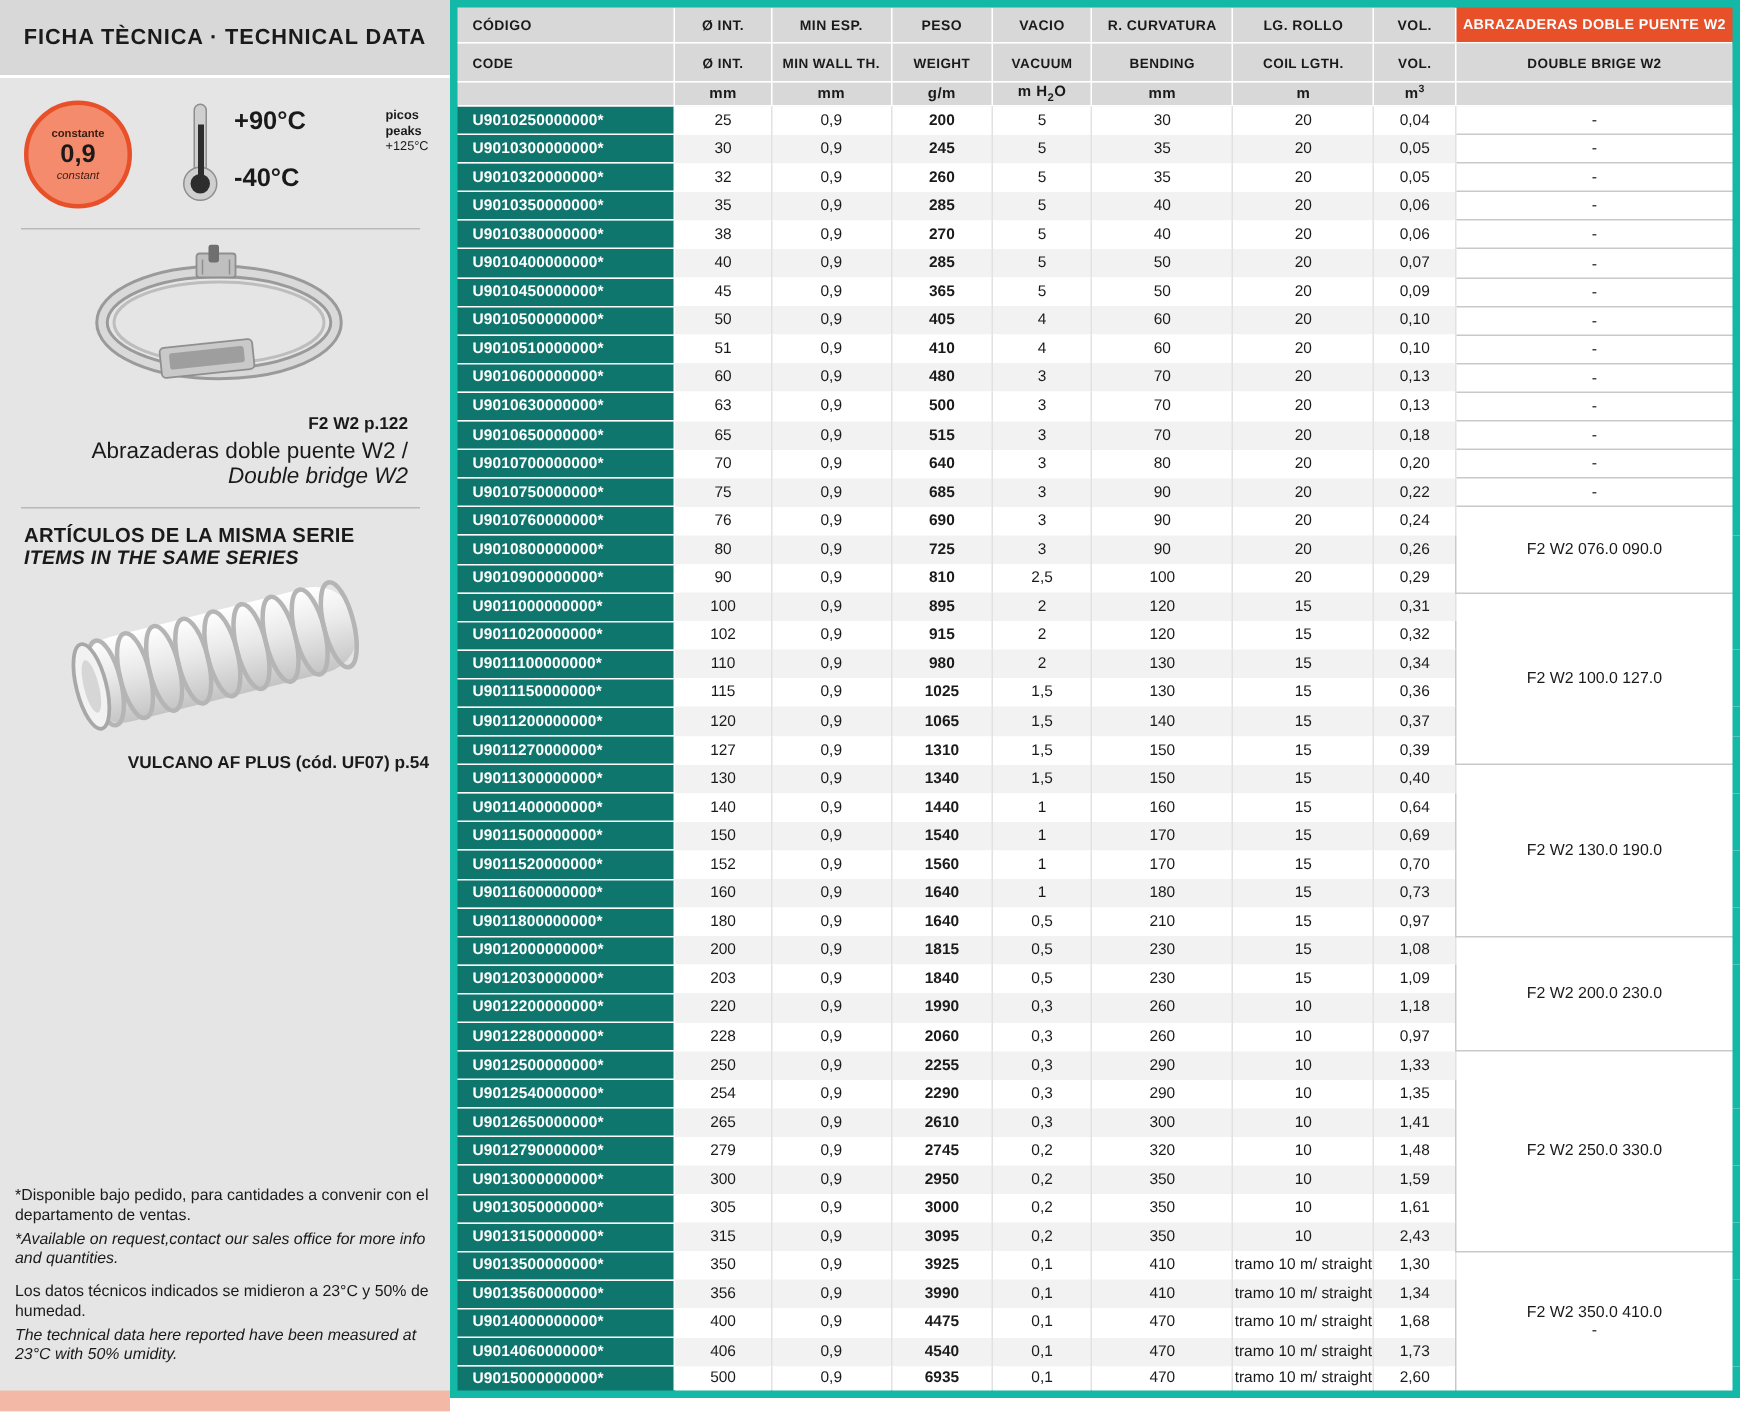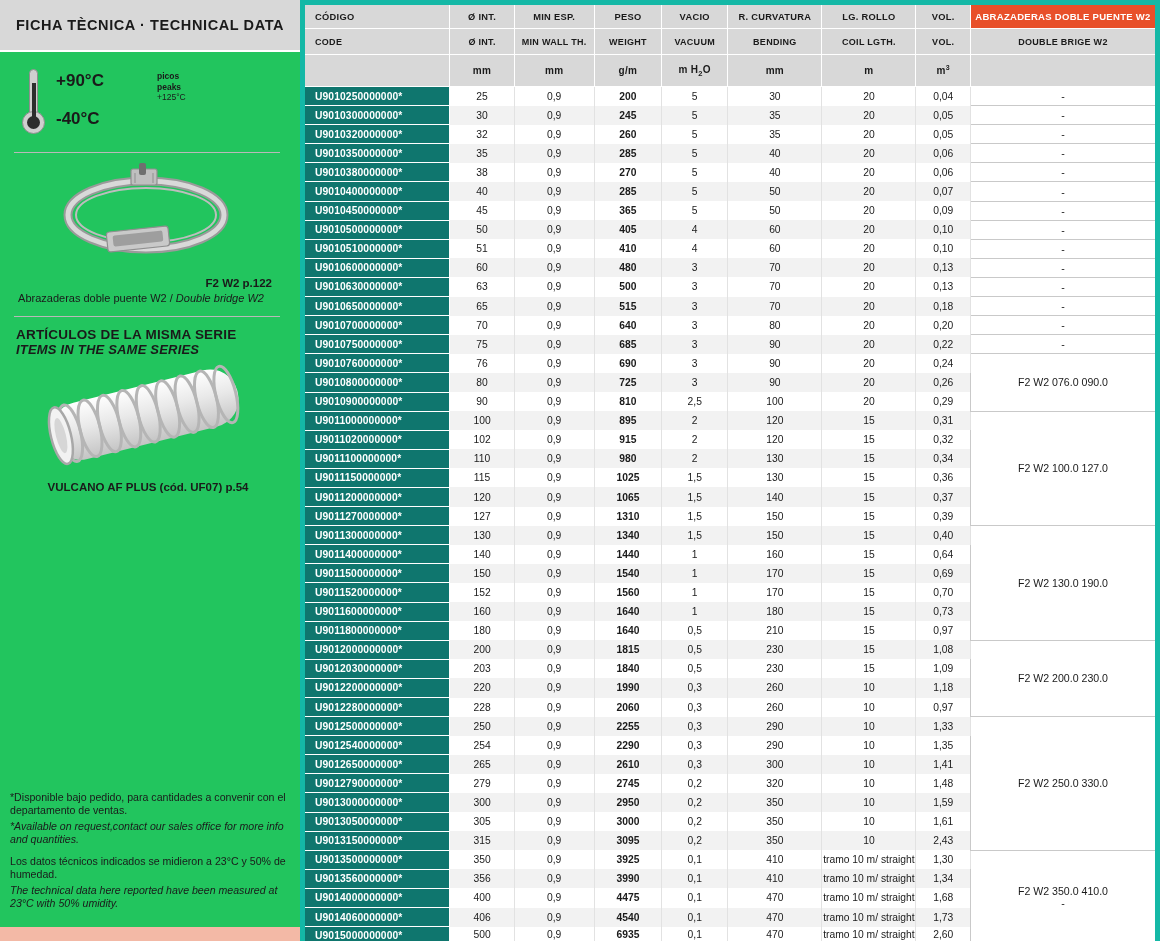--- a/index.html
+++ b/index.html
@@ -9,21 +9,21 @@
     font-family:"Liberation Sans", sans-serif;
     background:#ffffff;
     color:#1a1a1a;
     overflow:hidden;
   }
   .page { position:relative; width:1160px; height:941px; display:flex; }
 
   
   .left {
     width:300px; height:941px;
-    background:#22c55e;
+    background:#e5e5e5;
     position:relative;
     padding:0;
   }
   .left-title {
     height:52px;
     background:#d8d8d8;
     display:flex; align-items:center; justify-content:center;
     border-bottom:2px solid #ffffff;
   }
   .left-title span {
@@ -62,46 +62,46 @@
   .t-peaks { position:absolute; left:58px; top:4px; font-size:8.5px; font-weight:bold; line-height:1.25;margin-left:43px; }
   .t-peaks i { font-style:normal; display:block; }
   .t-cold { position:absolute; left:0; top:42px; font-size:17px; font-weight:bold; }
 
   .hr { border-top:1px solid #b9b9b9; margin:12px 6px 10px 4px; }
 
   .clamp-img { height:96px; display:flex; align-items:center; justify-content:center; margin:4px 0 2px; }
   .clamp-svg { display:block; }
 
   .clamp-cap { text-align:right; padding-right:14px; font-size:11.5px; font-weight:bold; margin-top:18px;}
-  .clamp-sub { text-align:center; padding-right:14px; font-size:11px; margin-top:3px; }
+  .clamp-sub { text-align:right; padding-right:14px; font-size:15px; margin-top:3px; }
   .clamp-sub i { font-style:italic; }
 
   .series-h { padding:0 6px; margin-top:4px; }
   .series-h .s1 { font-size:13.5px; font-weight:bold; letter-spacing:.2px; }
   .series-h .s2 { font-size:13px; font-weight:bold; font-style:italic; letter-spacing:.2px; }
 
   .hose-img { height:116px; display:flex; align-items:center; justify-content:center; margin-top:2px;}
-  .hose-cap { text-align:center; font-size:11.5px; font-weight:bold; margin-top:6px; }
+  .hose-cap { text-align:right; font-size:11.5px; font-weight:bold; margin-top:6px; }
 
   .notes { position:absolute; left:10px; right:12px; bottom:22px; font-size:10.6px; line-height:1.28; }
   .notes p { margin:0 0 8px 0; }
   .notes .ital { font-style:italic; }
   .bottom-strip { position:absolute; left:0; bottom:0; width:300px; height:14px; background:#f3b9a6; }
 
   
   .right { width:860px; height:941px; background:#fff; }
   table.data { border-collapse:collapse; width:860px; table-layout:fixed; }
   table.data td, table.data th { border:1px solid #ffffff; }
 
   thead th {
     background:#d8d8d8; color:#1a1a1a; font-size:9.3px; font-weight:bold;
     letter-spacing:.3px; text-align:center; height:26px; padding:0 2px;
   }
   thead tr.r2 th { font-size:9px; }
-  thead tr.r3 th { font-size:10px; font-weight:bold; height:32px; }
+  thead tr.r3 th { font-size:10px; font-weight:bold; height:16px; }
   thead th.code-col { text-align:left; padding-left:10px; }
   thead th.w2-head { background:#e8502a; color:#ffffff; font-size:9.5px; }
   thead tr.r2 th.w2-head { background:#d8d8d8; color:#1a1a1a; }
   thead tr.r3 th.w2-head { background:#d8d8d8; }
 
   tbody td { height:19.1px; font-size:10.3px; text-align:center; padding:0; }
   tbody td.code {
     background:#0f766e; color:#ffffff; font-weight:bold; font-size:10.3px;
     text-align:left; padding-left:10px; letter-spacing:.1px;
   }
@@ -121,20 +121,25 @@
 
 <div class="page">
 
   <div class="left">
     <div class="left-title">
       <span>FICHA TÈCNICA · TECHNICAL DATA</span>
     </div>
 
     <div class="left-inner">
       <div class="badge-row">
+        <div class="const-badge">
+          <div class="lbl">constante</div>
+          <div class="val">0,9</div>
+          <div class="lbl-it">constant</div>
+        </div>
 
         <div style="display:flex; align-items:center; gap:6px;">
           <div class="thermo">
             <div class="stem"></div>
               <div class="bulb"></div>
             <div class="merc"></div>
               <div class="merc-bulb"></div>
           </div>
           <div class="temps">
             <div class="t-hot">+90°C</div>

